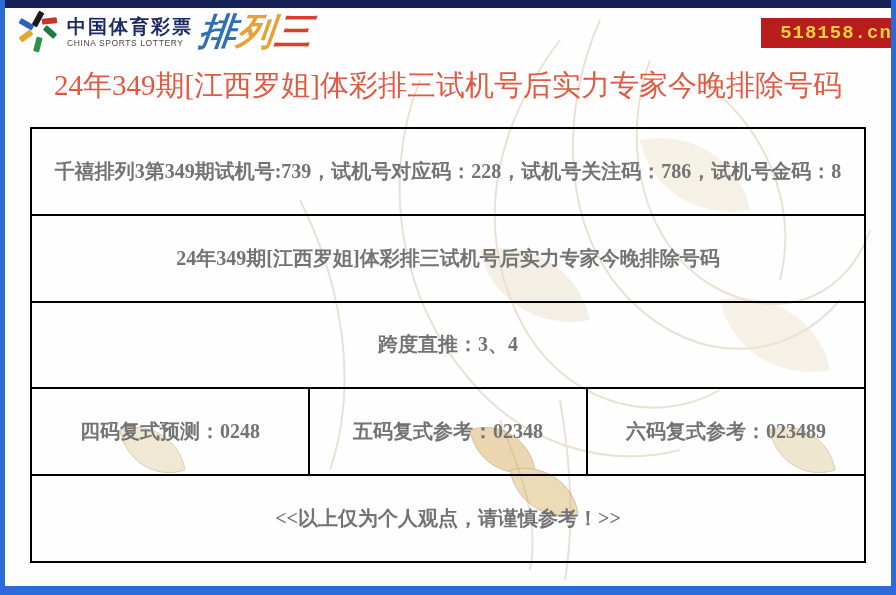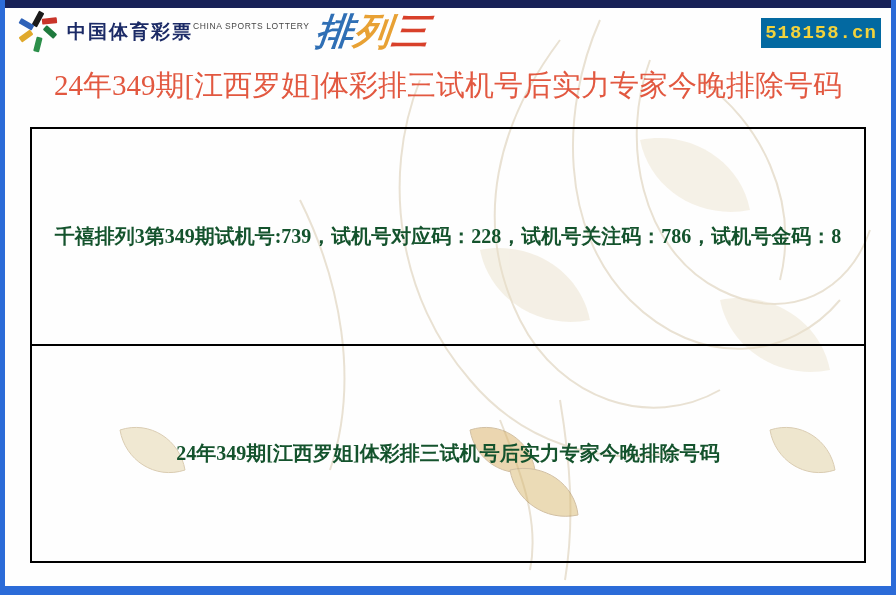--- a/index.html
+++ b/index.html
@@ -13,50 +13,50 @@
   .frame-left{position:absolute;top:0;bottom:0;left:0;width:5px;background:#2b6bd8;z-index:9;}
   .frame-right{position:absolute;top:0;bottom:0;right:0;width:5px;background:#2b6bd8;z-index:9;}
   .frame-bottom{position:absolute;bottom:0;left:0;right:0;height:9px;background:#2b6bd8;z-index:9;}
 
   
   .artwork{position:absolute;top:0;left:0;z-index:0;pointer-events:none;}
 
   
   .header{position:absolute;top:10px;left:16px;display:flex;align-items:center;z-index:4;}
   .logo-icon{width:44px;height:44px;margin-right:7px;}
-  .logo-text-block{display:flex;flex-direction:row;justify-content:center;margin-right:6px;}
+  .logo-text-block{display:flex;flex-direction:column;justify-content:center;margin-right:6px;}
   .logo-cn{font-size:19px;font-weight:bold;color:#1b2a66;letter-spacing:2px;line-height:22px;}
   .logo-en{font-size:8.5px;font-weight:normal;color:#474747;letter-spacing:.6px;line-height:11px;}
   .logo-game{font-size:37px;font-weight:bold;font-style:italic;line-height:40px;transform:skewX(-6deg);letter-spacing:1px;}
   .logo-game .c0{color:#2f6fb5;}
   .logo-game .c1{color:#e8a134;}
   .logo-game .c2{color:#d8402a;}
   .site-badge{
     position:absolute;top:18px;left:761px;width:120px;height:30px;z-index:4;
-    background:#0369a1;color:#f2d23c;display:flex;align-items:center;justify-content:center;
-    font-family:"Liberation Mono","DejaVu Sans Mono",monospace;font-size:19px;font-weight:bold;letter-spacing:1px;
+    background:#b91c1c;color:#f2d23c;display:flex;align-items:center;justify-content:center;
+    font-family:"Liberation Mono","DejaVu Sans Mono",monospace;font-size:19px;font-weight:bold;letter-spacing:1px;padding-left:15px;
   }
 
   
   .page-title{
     position:absolute;top:64px;left:30px;width:836px;z-index:3;
     text-align:center;white-space:nowrap;
     font-family:"Liberation Serif","DejaVu Serif",serif;
     font-size:29px;line-height:42px;color:#e25840;font-weight:normal;
   }
 
   
   table.pred{
     position:absolute;top:127px;left:30px;width:836px;height:436px;z-index:3;
     border-collapse:collapse;table-layout:fixed;background:transparent;
   }
   table.pred td{
     border:2px solid #000;text-align:center;vertical-align:middle;padding:0 4px;
     font-family:"Liberation Serif","DejaVu Serif",serif;
-    font-size:20px;font-weight:bold;color:#14532d;
+    font-size:20px;font-weight:bold;color:#737373;
     overflow:hidden;white-space:nowrap;
   }
   td.row-first{font-size:19px;}
 </style>
 </head>
 <body>
 
 <svg class="artwork" width="896" height="595" viewBox="0 0 896 595">
   <g fill="none" stroke="#d8cbb0" stroke-width="2" opacity="0.55">
     <path d="M560,40 C500,120 470,220 520,320 C560,400 650,430 720,390"></path>
@@ -115,14 +115,25 @@
       <col>
       <col>
     </colgroup>
   <tbody>
       <tr>
     <td colspan="6" class="row-first">千禧排列3第349期试机号:739，试机号对应码：228，试机号关注码：786，试机号金码：8</td>
   </tr>
   <tr>
     <td colspan="6">24年349期[江西罗姐]体彩排三试机号后实力专家今晚排除号码</td>
   </tr>
+  <tr>
+    <td colspan="6">跨度直推：3、4</td>
+  </tr>
+  <tr>
+    <td colspan="2">四码复式预测：0248</td>
+    <td colspan="2">五码复式参考：02348</td>
+    <td colspan="2">六码复式参考：023489</td>
+  </tr>
+  <tr>
+    <td colspan="6">&lt;&lt;以上仅为个人观点，请谨慎参考！&gt;&gt;</td>
+  </tr>
 </tbody>
   </table>
 
 </body></html>

